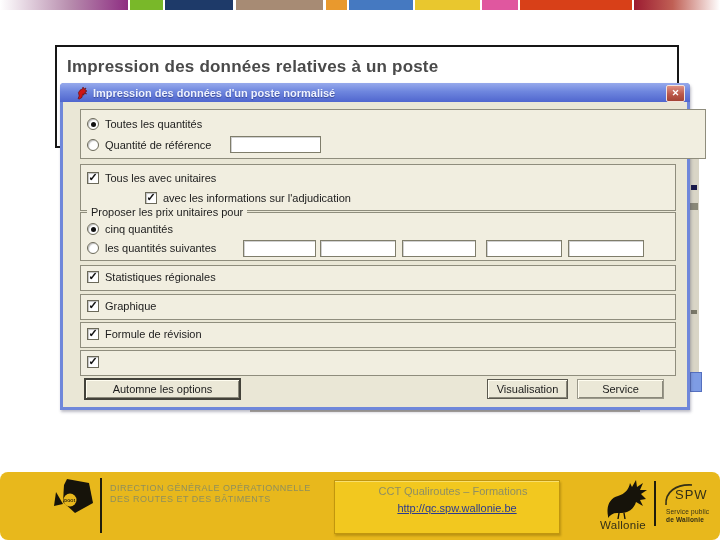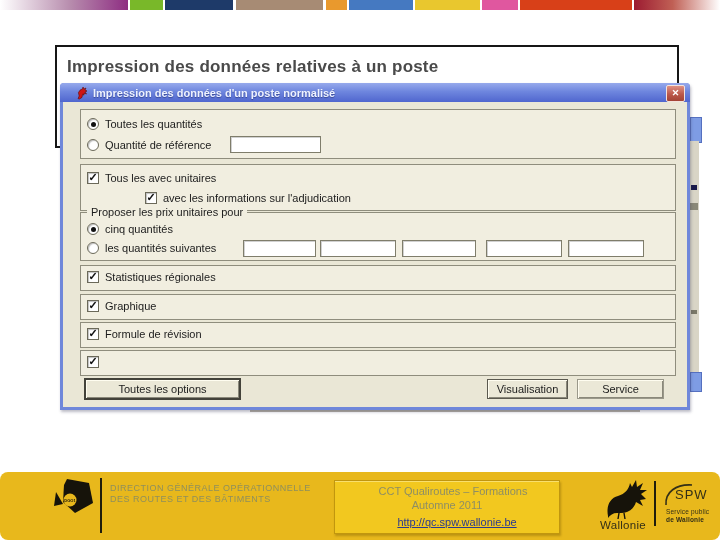--- a/index.html
+++ b/index.html
@@ -102,21 +102,21 @@
           <path d="M7,1 l1,2 2,-1 -1,2 2,1 -2,1 1.5,2 -2.5,-0.8 0,2 -1.4,-1 -0.6,3.2 -2.5,1.6 -1.5,-0.4 1.2,-2.6 -0.8,-3.4 2,-2.8 2.1,-0.8 z" fill="#cf1414" stroke="#5a0707" stroke-width="0.6"></path>
         </svg>
       </span>
       <span class="dlg-title">Impression des données d'un poste normalisé</span>
       <span class="closebtn">
         <span>✕</span>
       </span>
     </div>
     <div class="dlg-body">
 
-      <div class="gbox" style="top:7px;height:48px;">
+      <div class="gbox" style="top:7px;height:48px;padding-left:30px;">
         <div class="row" style="left:6px;top:8px;">
           <span class="radio">
               <span class="dot"></span>
             </span>
           <span class="lbl">Toutes les quantités</span>
         </div>
         <div class="row" style="left:6px;top:29px;">
           <span class="radio"></span>
           <span class="lbl">Quantité de référence</span>
         </div>
@@ -182,21 +182,21 @@
         </div>
       </div>
       <div class="gbox" style="top:248px;height:24px;">
         <div class="row" style="left:6px;top:5px;">
           <span class="check">
               <span class="mark">✓</span>
             </span>
         </div>
       </div>
 
-      <div class="btn default" style="left:21px;top:276px;width:157px;height:22px;">Toutes les options</div>
+      <div class="btn default" style="left:21px;top:276px;width:157px;height:22px;">Automne les options</div>
       <div class="btn dark" style="left:424px;top:277px;width:81px;height:20px;">Visualisation</div>
       <div class="btn light" style="left:514px;top:277px;width:87px;height:20px;">Service</div>
     </div>
   </div>
 
   <div class="footer">
 
     <span style="position:absolute;left:53px;top:5px;">
       <svg width="44" height="40" viewBox="0 0 44 40">
         <polygon points="3,15 10,27 1,29" fill="#16130a"></polygon>
@@ -207,21 +207,20 @@
     </span>
     <span class="f-div" style="left:100px;top:6px;width:2px;height:55px;"></span>
 
     <div class="f-left">
       <div>DIRECTION GÉNÉRALE OPÉRATIONNELLE</div>
       <div>DES ROUTES ET DES BÂTIMENTS</div>
     </div>
 
     <div class="f-center">
       <div class="l1">CCT Qualiroutes – Formations</div>
-      <div class="l2">Automne 2011</div>
       <span class="f-link">http://qc.spw.wallonie.be</span>
     </div>
 
     <span style="position:absolute;left:598px;top:4px;">
       <svg width="50" height="44" viewBox="0 0 50 44">
         <path d="M10,40 C8,30 12,22 20,20 C27,18 31,13 32,7 L34,11 L38,4 L39,11 L45,7 L42,14 L49,14 L43,18 L48,23 L42,24 L45,30 L38,26 C36,33 30,37 23,37 L19,37 C15,37 12,39 10,42 Z" fill="#16130a"></path>
         <path d="M21,37 L20,43 M26,37 L27,43" stroke="#16130a" stroke-width="1.4" fill="none"></path>
       </svg>
     </span>
     <div class="wallonie">Wallonie</div>

